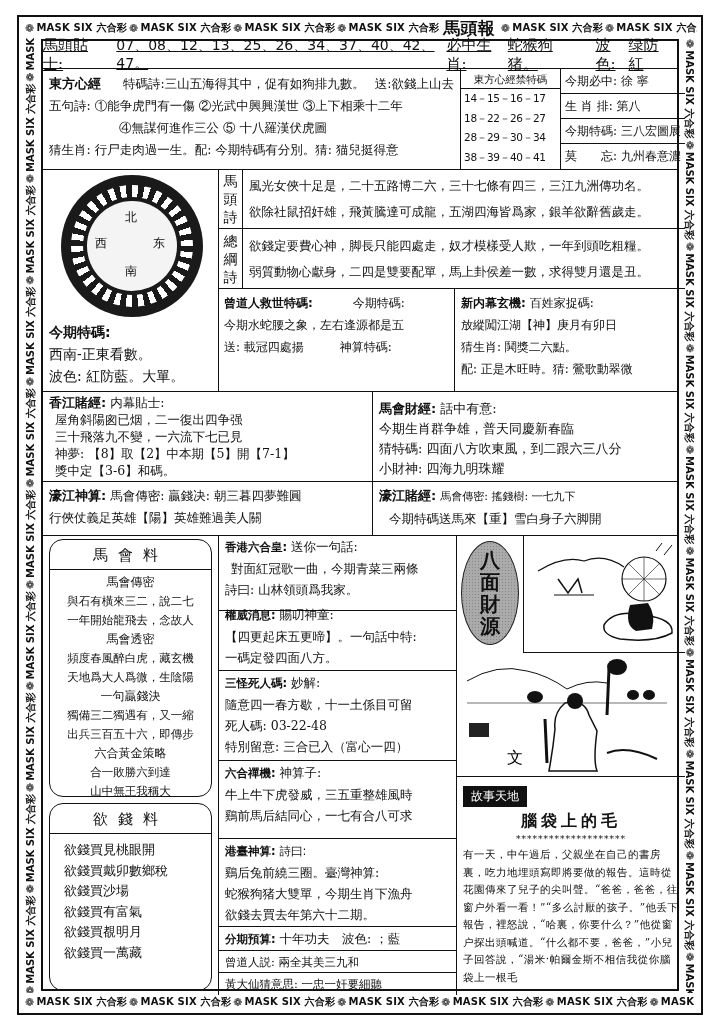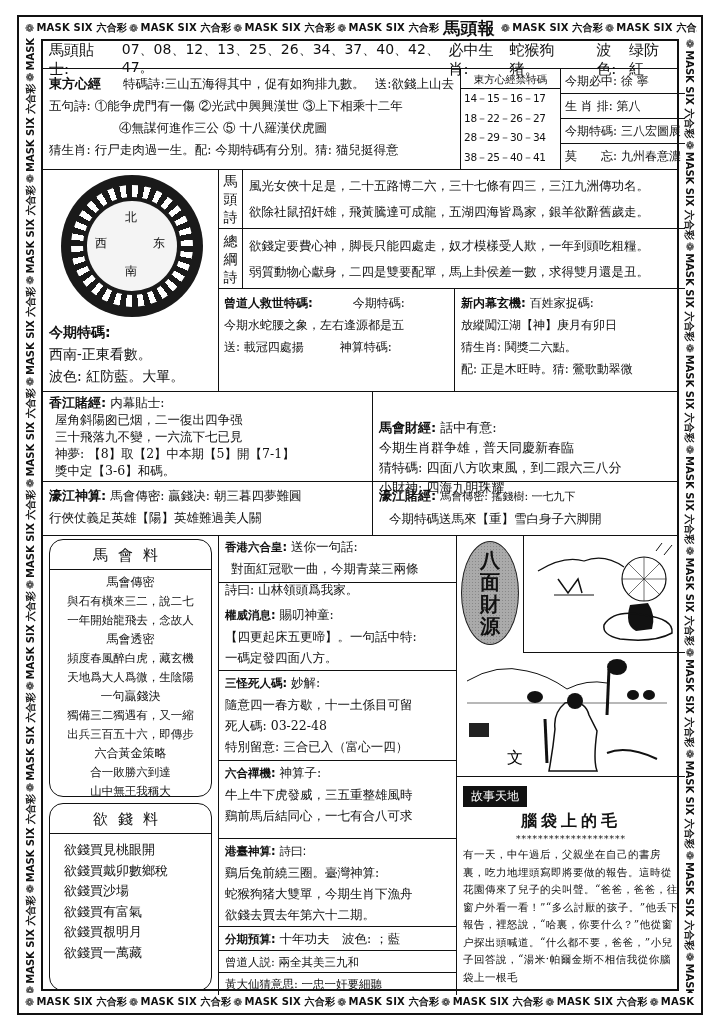--- a/index.html
+++ b/index.html
@@ -19,21 +19,21 @@
   .strip-right { right: 2px; }
   .strip-v .vtext { position: absolute; white-space: nowrap; font-family: "DejaVu Sans", sans-serif; font-weight: bold; font-size: 10px; transform-origin: 0 0; }
   .strip-left .vtext { transform: rotate(-90deg); left: 3px; top: 960px; }
   .strip-right .vtext { transform: rotate(90deg); left: 15px; top: 0; }
   .flower { font-size: 11px; margin: 0 2px; }
   .masthead { font-family: "DejaVu Serif", serif; font-size: 17px; font-weight: bold; margin: 0 4px; text-align: right; }
 
   .inner { position: absolute; left: 22px; top: 22px; right: 22px; bottom: 22px; border: 2px solid #111; }
 
   .row { position: absolute; left: 0; right: 0; border-bottom: 1.5px solid #111; }
-  .tip-row { top: 0; height: 28px; display: flex; padding-left: 6px; font-size: 15px; }
+  .tip-row { top: 0; height: 28px; display: flex; align-items: center; font-size: 15px; text-decoration: underline; }
   .tip-row .spacer { flex: 1; }
   .tip-row .gap { width: 18px; }
 
   .cell { position: absolute; overflow: hidden; }
   .bold { font-weight: bold; font-family: "DejaVu Sans", sans-serif; }
   .sans { font-family: "DejaVu Sans", sans-serif; margin-left: 12px; }
 
   
   .east { left: 0; top: 28px; width: 418px; height: 100px; padding: 4px 6px; border-right: 1.5px solid #111; }
   .east .line { white-space: nowrap; font-size: 12.5px; line-height: 22px; }
@@ -63,21 +63,21 @@
   .poem .txt { flex: 1; padding: 4px 6px; font-size: 12.5px; line-height: 26px; white-space: nowrap; }
   .poem1 { top: 128px; border-bottom: 1.5px solid #111; }
   .poem2 { top: 188px; border-bottom: 1.5px solid #111; }
 
   .zengdao { left: 176px; top: 248px; width: 236px; height: 102px; padding: 3px 5px; font-size: 12px; line-height: 22px; border-right: 1.5px solid #111; white-space: nowrap; }
   .neimu { left: 412px; top: 248px; width: 230px; height: 102px; padding: 3px 6px; font-size: 12px; line-height: 22px; white-space: nowrap; }
   .row-divider { position: absolute; left: 0; right: 0; border-top: 1.5px solid #111; }
 
   .xiangjiang { left: 0; top: 350px; width: 330px; height: 90px; padding: 3px 6px; font-size: 12.5px; line-height: 17px; border-right: 1.5px solid #111; }
   .xiangjiang .sub { padding-left: 6px; }
-  .mahui { left: 330px; top: 350px; width: 312px; height: 90px; padding: 8px 6px; font-size: 13px; line-height: 20px; margin-top: 19px; }
+  .mahui { left: 330px; top: 350px; width: 312px; height: 90px; padding: 8px 6px; font-size: 13px; line-height: 20px; }
   .haojiang1 { left: 0; top: 440px; width: 330px; height: 54px; padding: 4px 6px; font-size: 12.5px; line-height: 22px; border-right: 1.5px solid #111; }
   .haojiang2 { left: 330px; top: 440px; width: 312px; height: 54px; padding: 4px 6px; font-size: 12.5px; line-height: 22px; }
 
   
   .col-left { left: 0; top: 494px; width: 176px; height: 460px; border-right: 1.5px solid #111; }
   .box { position: absolute; left: 6px; right: 6px; border: 1.5px solid #111; border-radius: 14px 14px 14px 14px; }
   .box .bhead { height: 30px; border-bottom: 1.5px solid #111; text-align: center; line-height: 30px; font-family: "DejaVu Sans", sans-serif; font-size: 15px; letter-spacing: 10px; }
   .box1 { top: 4px; height: 258px; }
   .box1 .bl { text-align: center; font-size: 11.5px; line-height: 19px; }
   .box1 .bl.h { font-family: "DejaVu Sans", sans-serif; font-size: 12px; }
@@ -177,21 +177,21 @@
         </div>
         <div class="line">猜生肖: 行尸走肉過一生。配: 今期特碼有分別。猜: 猫兒挺得意</div>
       </div>
 
       <div class="cell side-table">
         <div class="hdr">東方心經禁特碼</div>
         <div class="nums">
           <div>14－15－16－17</div>
           <div>18－22－26－27</div>
           <div>28－29－30－34</div>
-          <div>38－25－40－41</div>
+          <div>38－39－40－41</div>
         </div>
       </div>
 
       <div class="cell info-table">
         <div class="ir"><span>今期必中:</span> <span>徐 寧</span></div>
         <div class="ir"><span>生 肖 排:</span> <span>第八</span></div>
         <div class="ir"><span>今期特碼:</span> <span>三八宏圖展</span></div>
         <div class="ir"><span>莫　　忘:</span> <span>九州春意濃</span></div>
       </div>
       <div class="row-divider" style="top:128px"></div>
@@ -300,21 +300,21 @@
             <div class="bl">欲錢買戴卯數鄉稅</div>
             <div class="bl">欲錢買沙場</div>
             <div class="bl">欲錢買有富氣</div>
             <div class="bl">欲錢買覩明月</div>
             <div class="bl">欲錢買一萬藏</div>
           </div>
         </div>
       </div>
 
       <div class="cell col-mid">
-        <div class="sec" style="top:0;height:48px">
+        <div class="sec" style="top:0;height:76px">
           <div><span class="hd">香港六合皇:</span> <span>送你一句話:</span></div>
           <div style="padding-left:6px">對面紅冠歌一曲，今期青菜三兩條</div>
           <div>詩曰: 山林領頭爲我家。</div>
         </div>
         <div class="sec" style="top:68px;height:68px">
           <div><span class="hd">權威消息:</span> <span>賜叨神童:</span></div>
           <div>【四更起床五更啼】。一句話中特:</div>
           <div>一碼定發四面八方。</div>
         </div>
         <div class="sec" style="top:136px;height:90px">

